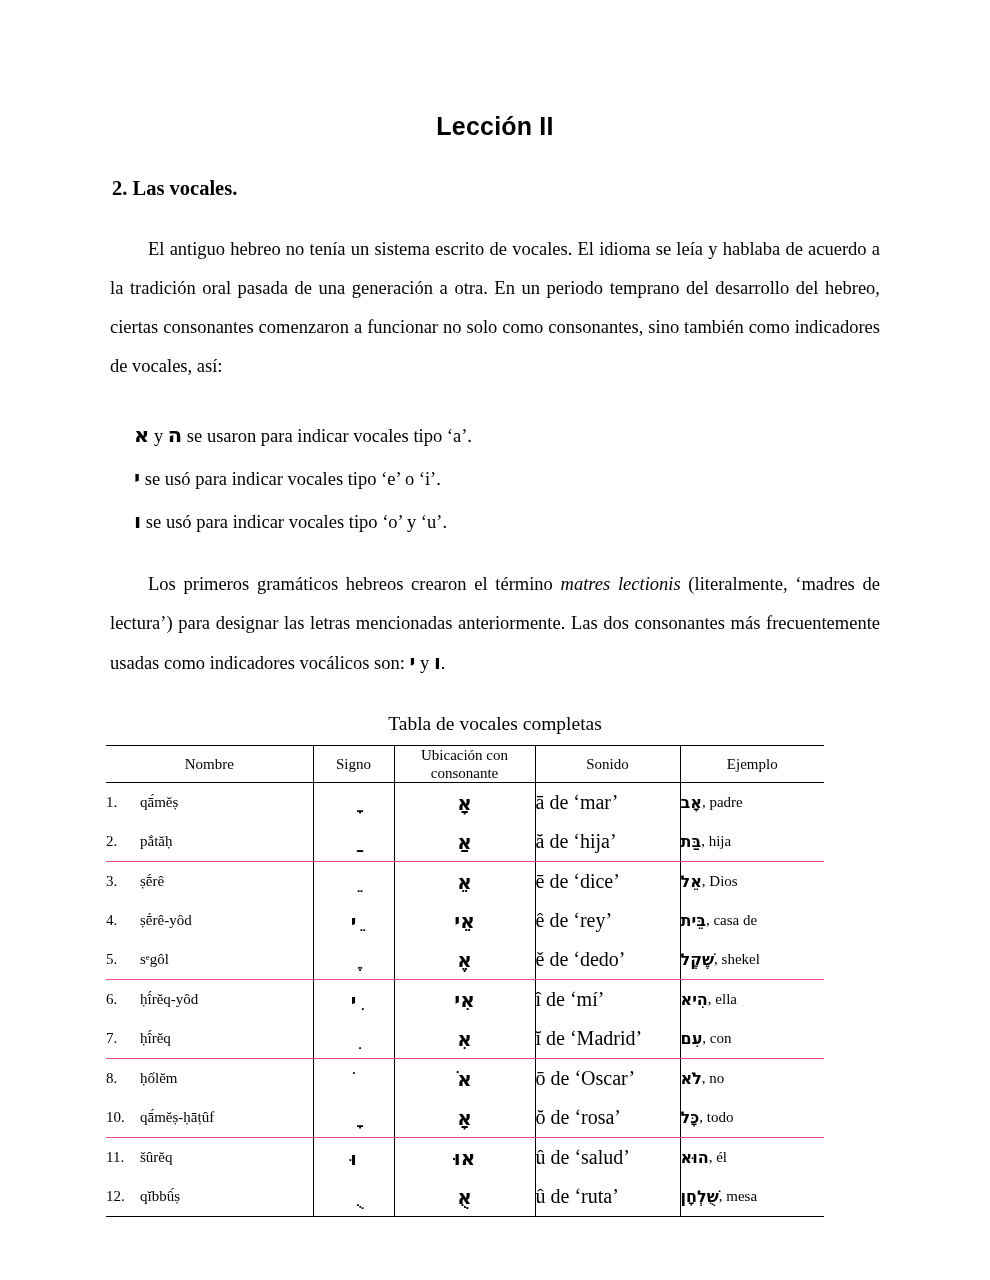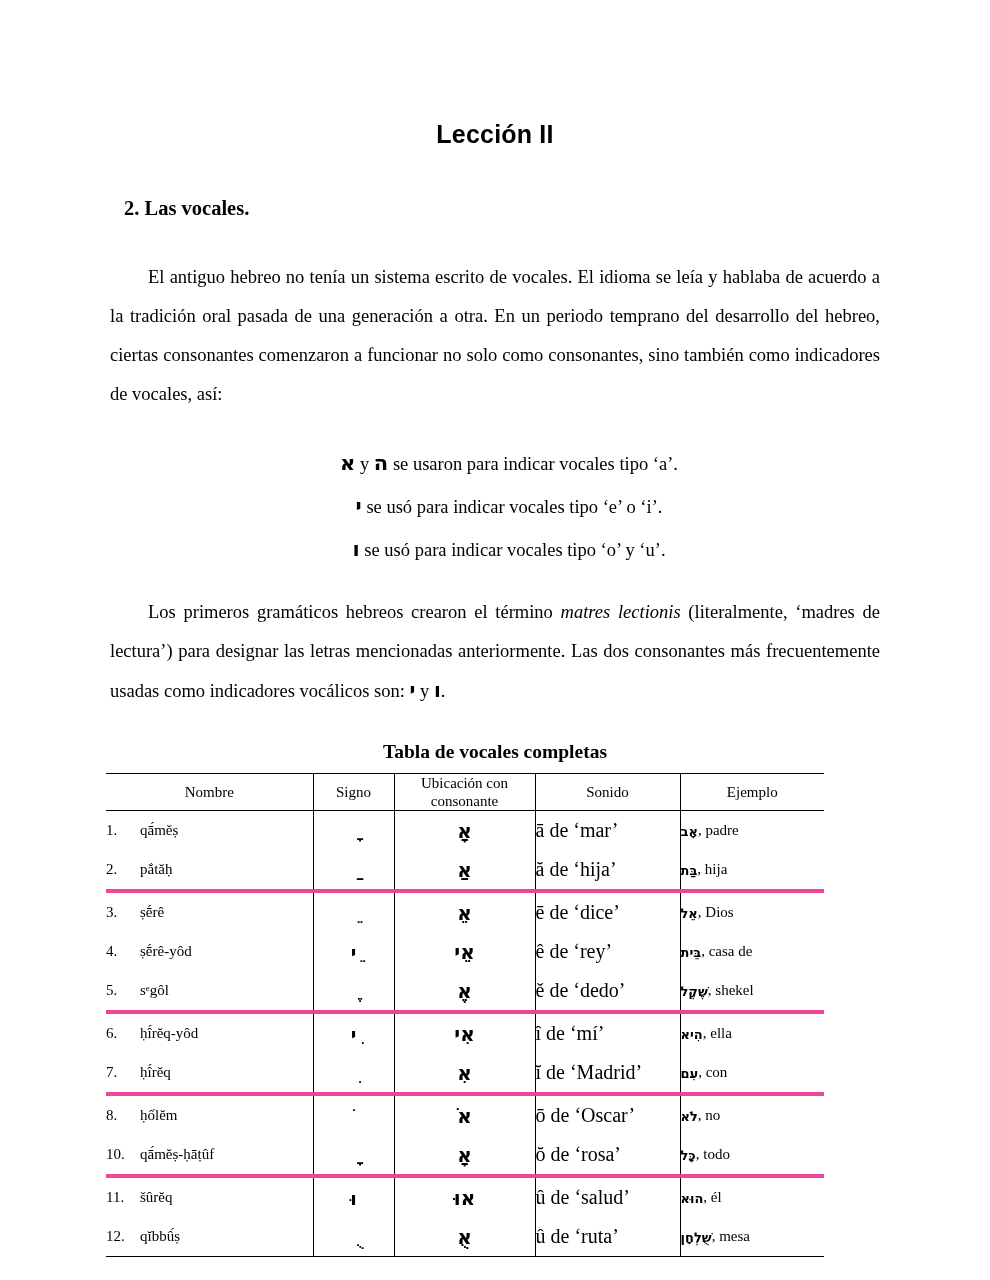--- a/index.html
+++ b/index.html
@@ -13,37 +13,37 @@
     font-family: "Liberation Serif", "DejaVu Serif", serif;
     color: #000000;
     position: relative;
     overflow: hidden;
   }
   .page {
     position: relative;
     width: 990px;
     height: 1280px;
     box-sizing: border-box;
-    padding: 8px 106px;
+    padding: 0 106px;
   }
 
   
   .doc-title {
     text-align: center;
     font-family: "Liberation Sans", "DejaVu Sans", sans-serif;
     font-weight: bold;
     font-size: 25px;
     margin: 0;
     padding-top: 112px;
     letter-spacing: 0.2px;
   }
   .section-heading {
     font-weight: bold;
     font-size: 20.5px;
-    margin: 12px;
+    margin: 0;
     padding-top: 36px;
     padding-left: 6px;
   }
 
   
   .para {
     font-size: 18.5px;
     line-height: 39px;
     text-align: justify;
     text-justify: inter-word;
@@ -55,41 +55,40 @@
 
   
   .letter-lines {
     padding-top: 24px;
   }
   .letter-line {
     font-size: 18.5px;
     line-height: 42px;
     padding-left: 28px;
     white-space: nowrap;
-    text-align: center;
   }
   .heb {
     font-family: "DejaVu Sans", "Liberation Sans", sans-serif;
     font-size: 21px;
     font-weight: bold;
     direction: rtl;
     unicode-bidi: isolate;
   }
   .heb-inline {
     font-family: "DejaVu Sans", "Liberation Sans", sans-serif;
     font-size: 20px;
     font-weight: bold;
     direction: rtl;
     unicode-bidi: isolate;
   }
 
   
   .table-title {
     text-align: center;
-    font-weight: bold;
+    font-weight: normal;
     font-size: 19.5px;
     margin: 0;
     padding-top: 26px;
     padding-bottom: 10px;
   }
 
   
   table.vowel-table {
     border-collapse: collapse;
     width: 718px;
@@ -119,21 +118,21 @@
     padding: 6px 2px 7px 2px;
   }
   thead th:first-child { border-left: none; }
   thead th:last-child  { border-right: none; }
 
   tbody tr td:first-child { border-left: none; }
   tbody tr td:last-child  { border-right: none; }
 
   tbody.grp { }
   tbody.grp > tr > td { border-bottom: none; }
-  tbody.grp > tr:last-child > td { border-bottom: 4px solid #ec4899; }
+  tbody.grp > tr:last-child > td { border-bottom: 1px solid #ec4899; }
   tbody.grp:last-of-type > tr:last-child > td { border-bottom: 1.6px solid #000; }
 
   td.num-name {
     padding: 7px 0 7px 10px;
     white-space: nowrap;
     font-size: 15px;
   }
   td.num-name .num {
     display: inline-block;
     width: 34px;
@@ -144,21 +143,21 @@
     font-size: 20px;
     white-space: nowrap;
   }
   td.ejemplo {
     padding: 5px 0 5px 8px;
     font-size: 15px;
     white-space: nowrap;
   }
   td.ejemplo .heb-ex {
     font-family: "DejaVu Sans", "Liberation Sans", sans-serif;
-    font-size: 13px;
+    font-size: 16px;
     font-weight: bold;
     direction: rtl;
     unicode-bidi: isolate;
     vertical-align: -1px;
   }
   td.signo-cell {
     text-align: center;
     font-family: "DejaVu Sans", "Liberation Sans", sans-serif;
     font-size: 19px;
     font-weight: bold;

